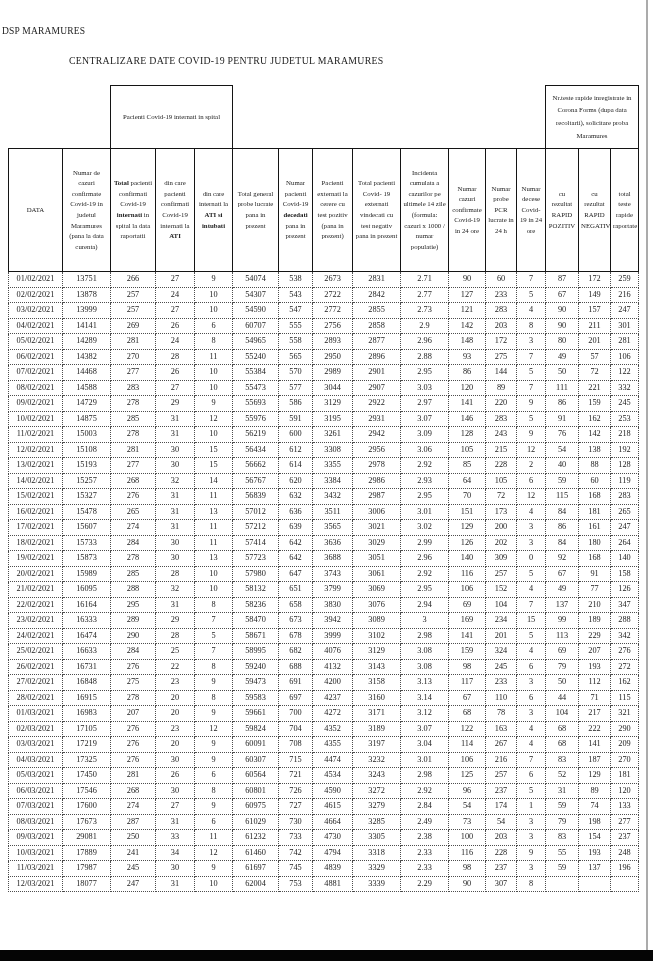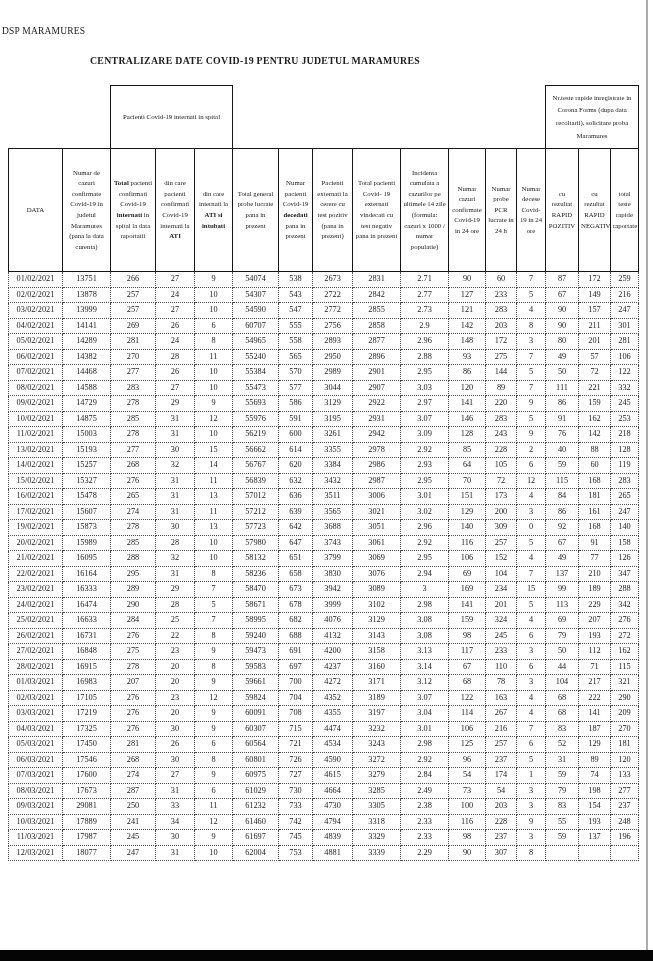--- a/index.html
+++ b/index.html
@@ -4,21 +4,21 @@
 <style>
   html,body { margin:0; padding:0; }
   body {
     width:653px; height:961px; background:#ffffff; position:relative;
     font-family:"Liberation Serif", serif; color:#1c1c1c; overflow:hidden;
   }
   .org-line {
     position:absolute; left:2px; top:26px; font-size:9.5px; letter-spacing:.2px;
   }
   .doc-title {
-    position:absolute; left:90px; top:55px; font-size:9.8px; font-weight:bold; letter-spacing:.3px;
+    position:absolute; left:69px; top:55px; font-size:9.8px; font-weight:normal; letter-spacing:.3px;
   }
   table#covid-table {
     position:absolute; left:8px; top:85px; width:630px;
     border-collapse:collapse; table-layout:fixed;
   }
   #covid-table td, #covid-table th { overflow:hidden; }
   .group-row td { border:none; height:58px; background:#fff; }
   .group-row td.groupbox {
     border:1.6px solid #141414; font-size:6.8px; text-align:center;
     vertical-align:middle; padding:2px 5px; line-height:1.85;
@@ -283,20 +283,38 @@
         <td>2942</td>
         <td>3.09</td>
         <td>128</td>
         <td>243</td>
         <td>9</td>
         <td>76</td>
         <td>142</td>
         <td>218</td>
       </tr>
       <tr class="data-row">
+        <td>12/02/2021</td>
+        <td>15108</td>
+        <td>281</td>
+        <td>30</td>
+        <td>15</td>
+        <td>56434</td>
+        <td>612</td>
+        <td>3308</td>
+        <td>2956</td>
+        <td>3.06</td>
+        <td>105</td>
+        <td>215</td>
+        <td>12</td>
+        <td>54</td>
+        <td>138</td>
+        <td>192</td>
+      </tr>
+      <tr class="data-row">
         <td>13/02/2021</td>
         <td>15193</td>
         <td>277</td>
         <td>30</td>
         <td>15</td>
         <td>56662</td>
         <td>614</td>
         <td>3355</td>
         <td>2978</td>
         <td>2.92</td>
@@ -373,20 +391,38 @@
         <td>3021</td>
         <td>3.02</td>
         <td>129</td>
         <td>200</td>
         <td>3</td>
         <td>86</td>
         <td>161</td>
         <td>247</td>
       </tr>
       <tr class="data-row">
+        <td>18/02/2021</td>
+        <td>15733</td>
+        <td>284</td>
+        <td>30</td>
+        <td>11</td>
+        <td>57414</td>
+        <td>642</td>
+        <td>3636</td>
+        <td>3029</td>
+        <td>2.99</td>
+        <td>126</td>
+        <td>202</td>
+        <td>3</td>
+        <td>84</td>
+        <td>180</td>
+        <td>264</td>
+      </tr>
+      <tr class="data-row">
         <td>19/02/2021</td>
         <td>15873</td>
         <td>278</td>
         <td>30</td>
         <td>13</td>
         <td>57723</td>
         <td>642</td>
         <td>3688</td>
         <td>3051</td>
         <td>2.96</td>

